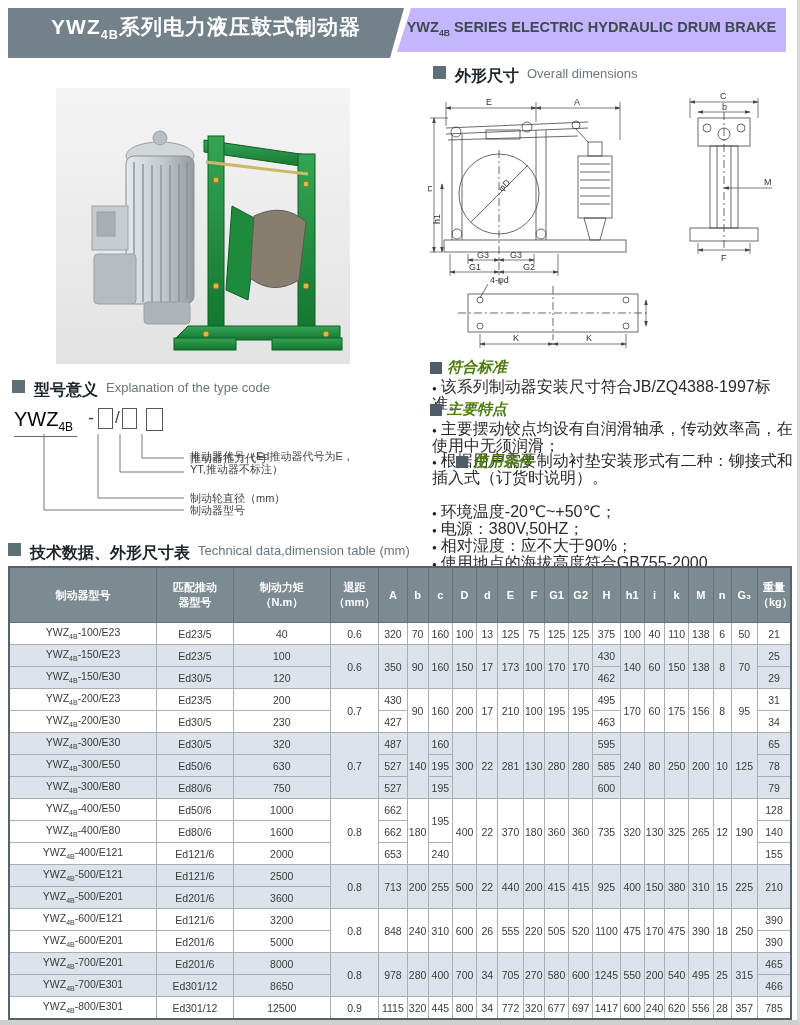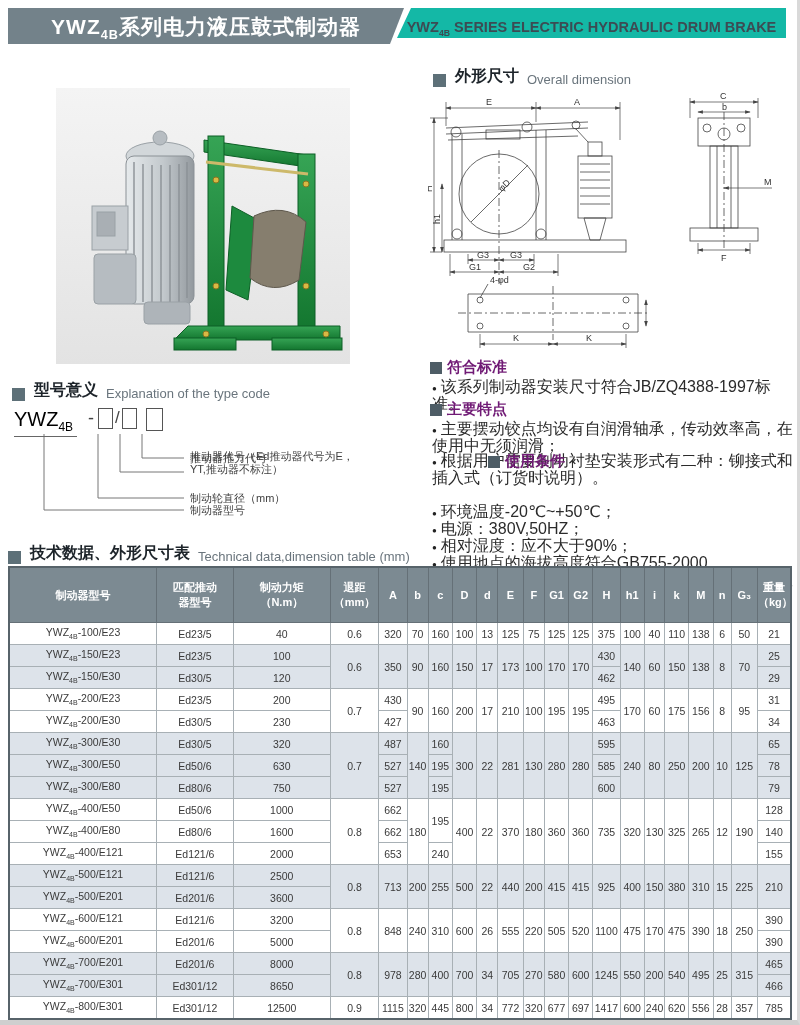--- a/index.html
+++ b/index.html
@@ -1,33 +1,33 @@
 <!DOCTYPE html>
 <html><head>
 <meta charset="utf-8">
 <style>
   html,body{margin:0;padding:0;background:#ffffff;}
   .page{position:relative;width:800px;height:1025px;background:#fff;overflow:hidden;
         font-family:"Liberation Sans","DejaVu Sans",sans-serif;
         border-right:3px solid #d9d9d9;border-bottom:5px solid #cfcfcf;box-sizing:border-box;}
   
   .hband{position:absolute;top:8px;left:8px;right:11px;height:38px;}
-  .hband .left{position:absolute;left:0;top:0;width:396px;height:36px;background:#73828a;
+  .hband .left{position:absolute;left:0;top:0;width:396px;height:50px;background:#73828a;
         clip-path:polygon(0 0,100% 0,calc(100% - 14px) 100%,0 100%);
         color:#fff;font-weight:bold;font-size:21px;text-align:center;line-height:38px;letter-spacing:1px;}
-  .hband .right{position:absolute;left:389px;top:0;right:0;height:30px;background:#14b8a6;
+  .hband .right{position:absolute;left:389px;top:0;right:0;height:44px;background:#c4b5fd;
         clip-path:polygon(14px 0,100% 0,100% 100%,0 100%);
         color:#3c4b53;font-weight:bold;font-size:14.5px;text-align:center;line-height:38px;}
   sub{font-size:60%;}
   
-  .stitle{position:absolute;display:flex;align-items:flex-end;white-space:nowrap;}
+  .stitle{position:absolute;display:flex;align-items:flex-start;white-space:nowrap;}
   .stitle .sq{width:13px;height:13px;background:#5d7078;margin-right:9px;flex:none;}
   .stitle .cn{font-weight:bold;font-size:16px;color:#1d242a;}
   .stitle .en{font-size:13px;color:#6a757d;margin-left:8px;}
-  .btitle{position:absolute;display:flex;align-items:center;font-weight:bold;font-size:15px;color:#701a75;}
+  .btitle{position:absolute;display:flex;align-items:center;font-weight:bold;font-size:15px;color:#4d7c0f;font-style:italic;}
   .btitle:before{content:"";width:12px;height:12px;background:#4e5d66;margin-right:5px;}
   .blist{position:absolute;font-size:16px;color:#2b2b2b;line-height:15px;}
   .blist div:before{content:"●";font-size:8px;margin-right:4px;vertical-align:1px;color:#222;}
   
   .photo{position:absolute;left:56px;top:88px;width:294px;height:276px;background:linear-gradient(#f4f4f4,#e3e3e3);}
   
   .drawing{position:absolute;left:428px;top:88px;width:366px;height:266px;}
   .drawing text{font-family:"Liberation Sans",sans-serif;font-size:9px;fill:#333;}
   
   .tc{position:absolute;left:14px;top:408px;width:410px;height:130px;}
@@ -106,21 +106,21 @@
           <circle cx="250" cy="198" r="3"></circle>
         <circle cx="150" cy="246" r="3"></circle>
           <circle cx="270" cy="246" r="3"></circle>
       </g>
     </svg>
   </div>
 
   <div class="stitle" style="left:433px;top:66px;">
     <span class="sq"></span>
     <span class="cn">外形尺寸</span>
-    <span class="en">Overall dimension</span>
+    <span class="en">Overall dimensions</span>
   </div>
 
   <div class="drawing">
     <svg width="366" height="266" viewBox="0 0 366 266">
       <defs>
         <marker id="ar" markerWidth="8" markerHeight="6" refX="7" refY="3" orient="auto">
             <path d="M8,3 L0,0.4 L0,5.6 z" fill="#444"></path>
           </marker>
         <marker id="arS" markerWidth="8" markerHeight="6" refX="1" refY="3" orient="auto">
             <path d="M0,3 L8,0.4 L8,5.6 z" fill="#444"></path>
@@ -239,21 +239,21 @@
   <div class="blist" style="left:432px;top:379px;width:360px;">
       <div>该系列制动器安装尺寸符合JB/ZQ4388-1997标准。</div>
     </div>
 
   <div class="btitle" style="left:430px;top:400px;">主要特点</div>
   <div class="blist" style="left:432px;top:421px;width:366px;">
       <div>主要摆动铰点均设有自润滑轴承，传动效率高，在使用中无须润滑；</div>
       <div>根据用户需要制动衬垫安装形式有二种：铆接式和插入式（订货时说明）。</div>
     </div>
 
-  <div class="btitle" style="left:440px;top:452px;padding-left:48px;">使用条件</div>
+  <div class="btitle" style="left:408px;top:452px;padding-left:48px;">使用条件</div>
   <div class="blist" style="left:432px;top:473px;width:366px;margin-top:31px;">
       <div>环境温度-20℃~+50℃；</div>
       <div>电源：380V,50HZ；</div>
       <div>相对湿度：应不大于90%；</div>
       <div>使用地点的海拔高度符合GB755-2000。</div>
       <div>户外雨雪侵蚀或有腐蚀性气体和介质应采用防腐性产品。</div>
     </div>
 
   <div class="stitle" style="left:12px;top:380px;">
     <span class="sq"></span>

